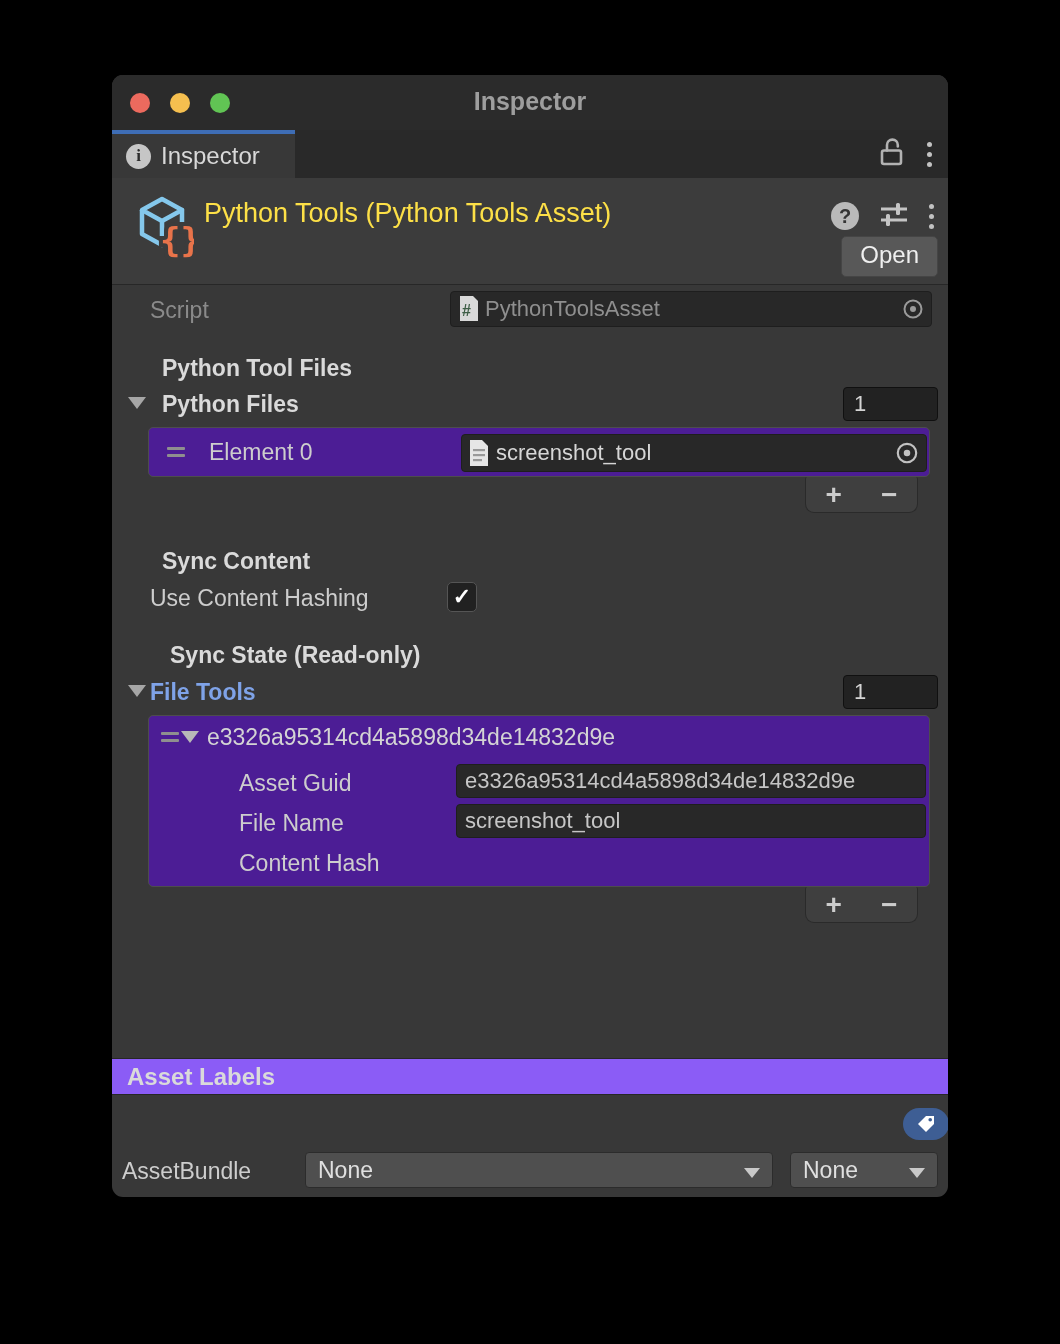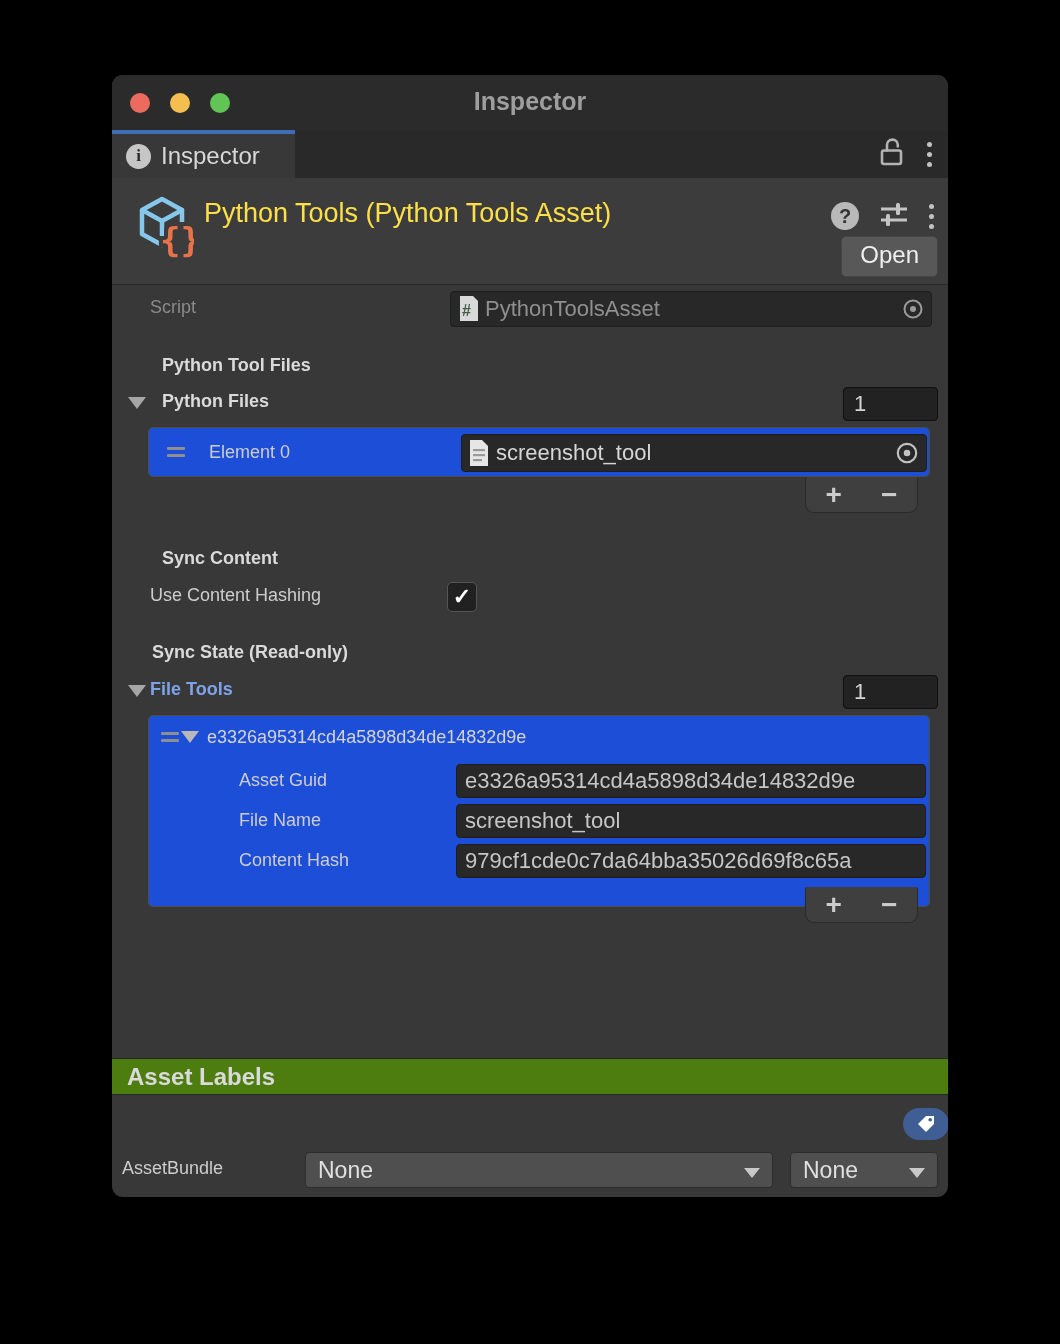--- a/index.html
+++ b/index.html
@@ -30,44 +30,44 @@
   .comp-header{position:absolute;left:0;top:103px;width:100%;height:107px;background:#3c3c3c;
     border-bottom:1px solid #272727;}
   .comp-icon{position:absolute;left:20px;top:14px;}
   .comp-title{position:absolute;left:92px;top:20px;font-size:27px;color:#fde047;}
   .comp-header-icons{position:absolute;right:14px;top:22px;display:flex;align-items:center;gap:20px;}
   .help-badge{width:28px;height:28px;border-radius:50%;background:#b9b9b9;color:#343434;
     font-weight:bold;font-size:20px;display:flex;align-items:center;justify-content:center;}
   .open-btn{position:absolute;right:10px;top:58px;background:#585858;border:1px solid #454545;
     border-radius:5px;color:#efefef;font-size:24px;padding:4px 18px 7px;}
   
-  .lbl{position:absolute;font-size:18px;color:#cdcdcd;}
+  .lbl{position:absolute;font-size:23px;color:#cdcdcd;}
   .lbl.dim{color:#8a8a8a;}
   .lbl.bold{font-weight:bold;color:#dadada;margin-left:12px;}
   .lbl.blue{font-weight:bold;color:#7fa3e8;}
   .tri{position:absolute;width:0;height:0;border-left:9px solid transparent;
     border-right:9px solid transparent;border-top:12px solid #a6a6a6;}
   .field{position:absolute;background:#282828;border:1px solid #1e1e1e;border-radius:4px;
     display:flex;align-items:center;color:#c6c6c6;font-size:22px;overflow:hidden;}
   .field .txt{white-space:nowrap;overflow:hidden;}
   .field.dim{color:#8f8f8f;}
   .countfield{position:absolute;width:95px;height:34px;background:#222;border:1px solid #101010;
     border-radius:4px;color:#d4d4d4;font-size:22px;display:flex;align-items:center;padding-left:10px;}
-  .box{position:absolute;background:#1d4ed8;border:1px solid #4d4d4d;border-radius:5px;}
+  .box{position:absolute;background:#4c1d95;border:1px solid #4d4d4d;border-radius:5px;}
   .drag{display:inline-block;width:18px;}
   .drag i{display:block;height:3px;background:#8f8f8f;margin:4px 0;border-radius:1px;}
   .footer-btns{position:absolute;width:113px;height:36px;background:#3f3f3f;border:1px solid #2a2a2a;
     border-top:none;border-radius:2px 2px 9px 9px;display:flex;align-items:center;justify-content:space-around;}
   .pm{color:#cccccc;font-size:28px;font-weight:bold;line-height:30px;}
   .checkbox{position:absolute;width:30px;height:30px;background:#212121;border:1px solid #555;
     border-radius:5px;color:#fff;font-size:22px;font-weight:bold;display:flex;
     align-items:center;justify-content:center;}
   .picker{margin-left:auto;margin-right:6px;flex:none;display:flex;align-items:center;}
   
-  .section-header{position:absolute;left:0;width:100%;height:37px;background:#4d7c0f;
+  .section-header{position:absolute;left:0;width:100%;height:37px;background:#8b5cf6;
     border-top:1px solid #272727;border-bottom:1px solid #272727;display:flex;align-items:center;}
   .tag-btn{position:absolute;width:46px;height:32px;border-radius:16px;background:#3e5e94;
     display:flex;align-items:center;justify-content:center;}
   .dropdown{position:absolute;height:36px;background:#4f4f4f;border:1px solid #2c2c2c;
     border-radius:4px;display:flex;align-items:center;padding-left:12px;font-size:23px;color:#e0e0e0;}
   .dd-arrow{position:absolute;right:12px;top:15px;width:0;height:0;border-left:8px solid transparent;
     border-right:8px solid transparent;border-top:10px solid #c9c9c9;}
 </style>
 </head>
 <body>
@@ -177,49 +177,46 @@
   </div>
   <div class="footer-btns" style="left:693px;top:402px;">
     <span class="pm">+</span>
     <span class="pm">−</span>
   </div>
 
   <span class="lbl bold" style="left:38px;top:473px;">Sync Content</span>
   <span class="lbl" style="left:38px;top:510px;">Use Content Hashing</span>
   <div class="checkbox" style="left:335px;top:507px;">✓</div>
 
-  <span class="lbl bold" style="left:28px;top:567px;">Sync State (Read-only)</span>
+  <span class="lbl bold" style="left:46px;top:567px;">Sync State (Read-only)</span>
   <span class="tri" style="left:16px;top:610px;"></span>
   <span class="lbl blue" style="left:38px;top:604px;">File Tools</span>
   <div class="countfield" style="left:731px;top:600px;">1</div>
 
-  <div class="box" style="left:36px;top:640px;width:782px;height:192px;">
+  <div class="box" style="left:36px;top:640px;width:782px;height:172px;">
     <div style="position:absolute;left:0;top:0;width:100%;height:42px;display:flex;align-items:center;padding-left:12px;">
       <span class="drag">
           <i></i>
           <i></i>
         </span>
       <span class="tri" style="position:static;margin-left:2px;border-top-color:#b8b8b8;"></span>
       <span class="lbl" style="position:static;margin-left:8px;color:#d4d4d4;">e3326a95314cd4a5898d34de14832d9e</span>
     </div>
 
     <span class="lbl" style="left:90px;top:54px;">Asset Guid</span>
     <div class="field" style="left:307px;top:48px;width:470px;height:34px;padding-left:8px;">
       <span class="txt">e3326a95314cd4a5898d34de14832d9e</span>
     </div>
 
     <span class="lbl" style="left:90px;top:94px;">File Name</span>
     <div class="field" style="left:307px;top:88px;width:470px;height:34px;padding-left:8px;">
       <span class="txt">screenshot_tool</span>
     </div>
 
     <span class="lbl" style="left:90px;top:134px;">Content Hash</span>
-    <div class="field" style="left:307px;top:128px;width:470px;height:34px;padding-left:8px;">
-      <span class="txt">979cf1cde0c7da64bba35026d69f8c65a</span>
-    </div>
   </div>
   <div class="footer-btns" style="left:693px;top:812px;">
     <span class="pm">+</span>
     <span class="pm">−</span>
   </div>
 
   <div class="section-header" style="top:983px;">
     <span class="lbl bold" style="position:static;margin-left:15px;font-size:24px;">Asset Labels</span>
   </div>
   <div class="tag-btn" style="left:791px;top:1033px;">

